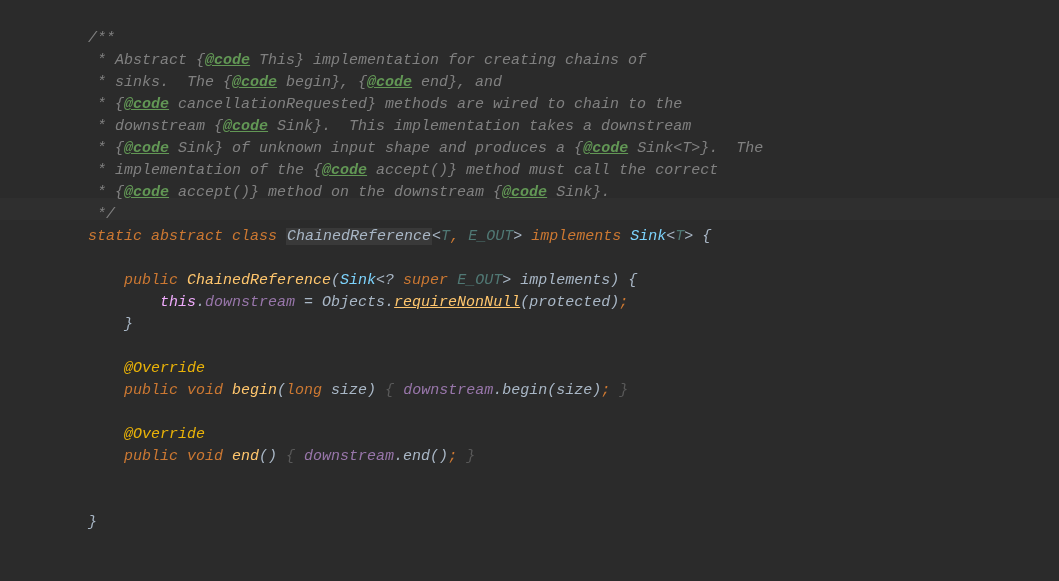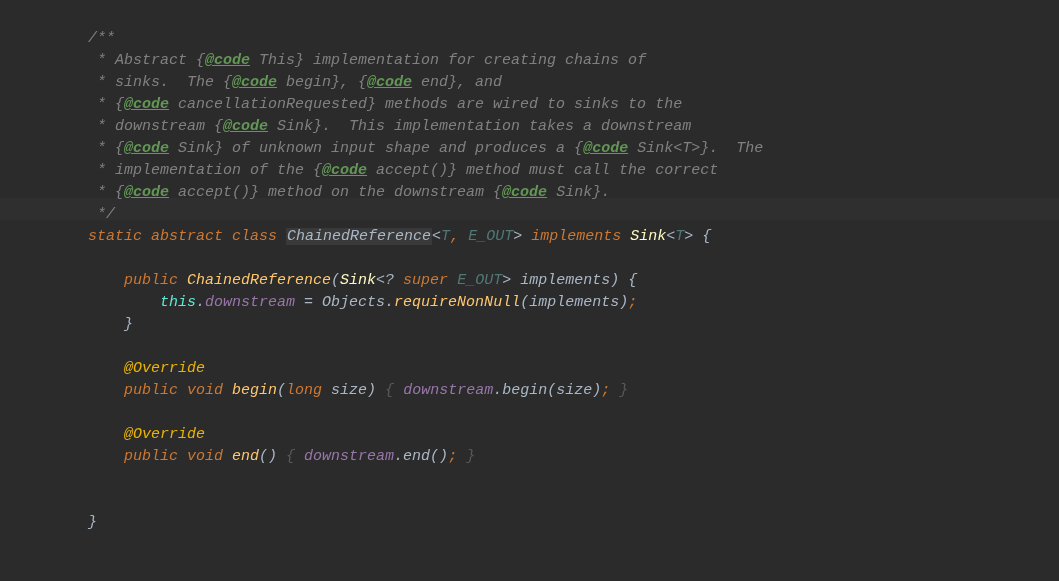--- a/index.html
+++ b/index.html
@@ -32,51 +32,51 @@
       height: 22px;
     }
     .comment { color: #808080; }
     .doc-tag { 
       color: #629755; 
       font-weight: bold;
       text-decoration: underline;
       font-style: italic;
     }
     .keyword { color: #cc7832; text-align: center; }
-    .classname { color: #fef9c3; margin-top: 13px; }
+    .classname { color: #7dd3fc; margin-top: 13px; }
     .classname-def { color: #a9b7c6; background: rgba(80,80,80,0.4); padding: 0 1px; }
     .type-param { color: #507874; }
     .method { color: #ffc66d; }
-    .method-static-italic { color: #ffc66d; font-style: italic; }
+    .method-static-italic { color: #ffc66d; font-style: italic; text-decoration: underline; }
     .default { color: #a9b7c6; }
     .brace-dim { color: #595959; }
     .semi { color: #cc7832; }
-    .this-kw { color: #5eead4; font-family: Liberation Mono, monospace; }
+    .this-kw { color: #f0abfc; font-family: Liberation Mono, monospace; }
     .field { color: #9876aa; }
     .generic { color: #a9b7c6; }
     .annotation { color: #eab308; }
   </style>
 </head>
 <body>
 
 <div class="editor" id="editor">
     <div class="code-line"><span>    </span><span class="comment">/**</span></div>
     <div class="code-line"><span>    </span><span class="comment"> * Abstract {</span><span class="doc-tag">@code</span><span class="comment"> This} implementation for creating chains of</span></div>
     <div class="code-line"><span>    </span><span class="comment"> * sinks.  The {</span><span class="doc-tag">@code</span><span class="comment"> begin}, {</span><span class="doc-tag">@code</span><span class="comment"> end}, and</span></div>
-    <div class="code-line"><span>    </span><span class="comment"> * {</span><span class="doc-tag">@code</span><span class="comment"> cancellationRequested} methods are wired to sinks to the</span></div>
+    <div class="code-line"><span>    </span><span class="comment"> * {</span><span class="doc-tag">@code</span><span class="comment"> cancellationRequested} methods are wired to chain to the</span></div>
     <div class="code-line"><span>    </span><span class="comment"> * downstream {</span><span class="doc-tag">@code</span><span class="comment"> Sink}.  This implementation takes a downstream</span></div>
     <div class="code-line"><span>    </span><span class="comment"> * {</span><span class="doc-tag">@code</span><span class="comment"> Sink} of unknown input shape and produces a {</span><span class="doc-tag">@code</span><span class="comment"> Sink&lt;T&gt;}.  The</span></div>
     <div class="code-line"><span>    </span><span class="comment"> * implementation of the {</span><span class="doc-tag">@code</span><span class="comment"> accept()} method must call the correct</span></div>
     <div class="code-line"><span>    </span><span class="comment"> * {</span><span class="doc-tag">@code</span><span class="comment"> accept()} method on the downstream {</span><span class="doc-tag">@code</span><span class="comment"> Sink}.</span></div>
     <div class="code-line"><span>    </span><span class="comment"> */</span></div>
     <div class="line-highlight" style="top: 198px;"></div>
     <div class="code-line"><span>    </span><span class="keyword">static abstract class </span><span class="classname-def">ChainedReference</span><span class="generic">&lt;</span><span class="type-param">T</span><span class="semi">, </span><span class="type-param">E_OUT</span><span class="generic">&gt; </span><span class="keyword">implements </span><span class="classname">Sink</span><span class="generic">&lt;</span><span class="type-param">T</span><span class="generic">&gt; </span><span class="default">{</span></div>
     <div class="code-line"><span></span></div>
     <div class="code-line"><span>        </span><span class="keyword">public </span><span class="method">ChainedReference</span><span class="default">(</span><span class="classname">Sink</span><span class="generic">&lt;? </span><span class="keyword">super </span><span class="type-param">E_OUT</span><span class="generic">&gt; </span><span class="default">implements) {</span></div>
-    <div class="code-line"><span>            </span><span class="this-kw">this</span><span class="default">.</span><span class="field">downstream</span><span class="default"> = Objects.</span><span class="method-static-italic">requireNonNull</span><span class="default">(implements)</span><span class="semi">;</span></div>
+    <div class="code-line"><span>            </span><span class="this-kw">this</span><span class="default">.</span><span class="field">downstream</span><span class="default"> = Objects.</span><span class="method-static-italic">requireNonNull</span><span class="default">(protected)</span><span class="semi">;</span></div>
     <div class="code-line"><span>        </span><span class="default">}</span></div>
     <div class="code-line"><span></span></div>
     <div class="code-line"><span>        </span><span class="annotation">@Override</span></div>
     <div class="code-line"><span>        </span><span class="keyword">public void </span><span class="method">begin</span><span class="default">(</span><span class="keyword">long </span><span class="default">size) </span><span class="brace-dim">{ </span><span class="field">downstream</span><span class="default">.begin(size)</span><span class="semi">; </span><span class="brace-dim">}</span></div>
     <div class="code-line"><span></span></div>
     <div class="code-line"><span>        </span><span class="annotation">@Override</span></div>
     <div class="code-line"><span>        </span><span class="keyword">public void </span><span class="method">end</span><span class="default">() </span><span class="brace-dim">{ </span><span class="field">downstream</span><span class="default">.end()</span><span class="semi">; </span><span class="brace-dim">}</span></div>
     <div class="code-line"><span></span></div>
     <div class="code-line"><span></span></div>
     <div class="code-line"><span>    </span><span class="default">}</span></div>

